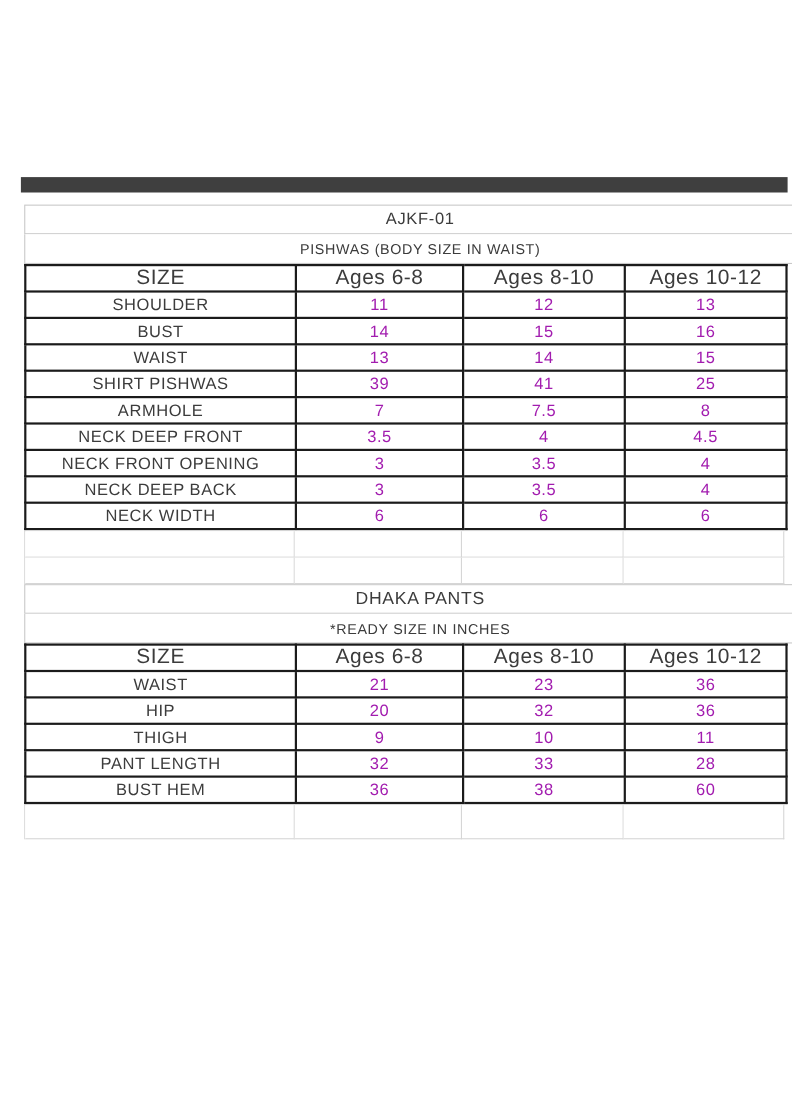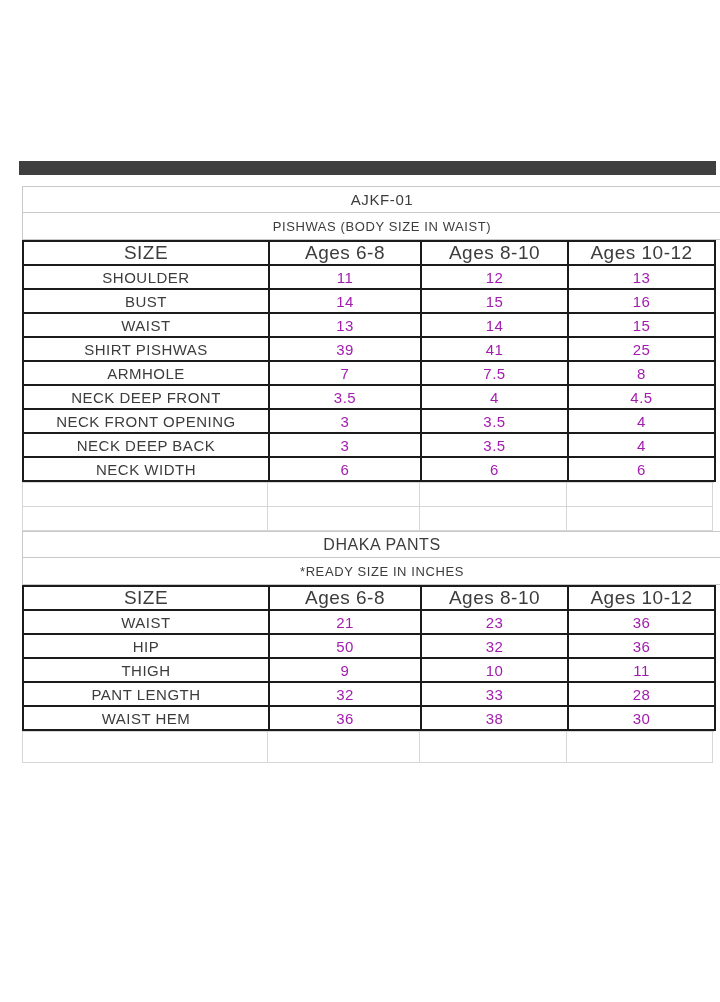--- a/index.html
+++ b/index.html
@@ -188,41 +188,41 @@
     </thead>
     <tbody>
         <tr>
           <td class="label-cell">WAIST</td>
           <td class="value-cell">21</td>
           <td class="value-cell">23</td>
           <td class="value-cell">36</td>
         </tr>
         <tr>
           <td class="label-cell">HIP</td>
-          <td class="value-cell">50</td>
+          <td class="value-cell">20</td>
           <td class="value-cell">32</td>
           <td class="value-cell">36</td>
         </tr>
         <tr>
           <td class="label-cell">THIGH</td>
           <td class="value-cell">9</td>
           <td class="value-cell">10</td>
           <td class="value-cell">11</td>
         </tr>
         <tr>
           <td class="label-cell">PANT LENGTH</td>
           <td class="value-cell">32</td>
           <td class="value-cell">33</td>
           <td class="value-cell">28</td>
         </tr>
         <tr>
-          <td class="label-cell">WAIST HEM</td>
+          <td class="label-cell">BUST HEM</td>
           <td class="value-cell">36</td>
           <td class="value-cell">38</td>
-          <td class="value-cell">30</td>
+          <td class="value-cell">60</td>
         </tr>
       </tbody>
   </table>
 
   <div class="spacer-grid trailing-grid">
     <div class="cell"></div>
     <div class="cell"></div>
     <div class="cell"></div>
     <div class="cell"></div>
   </div>

